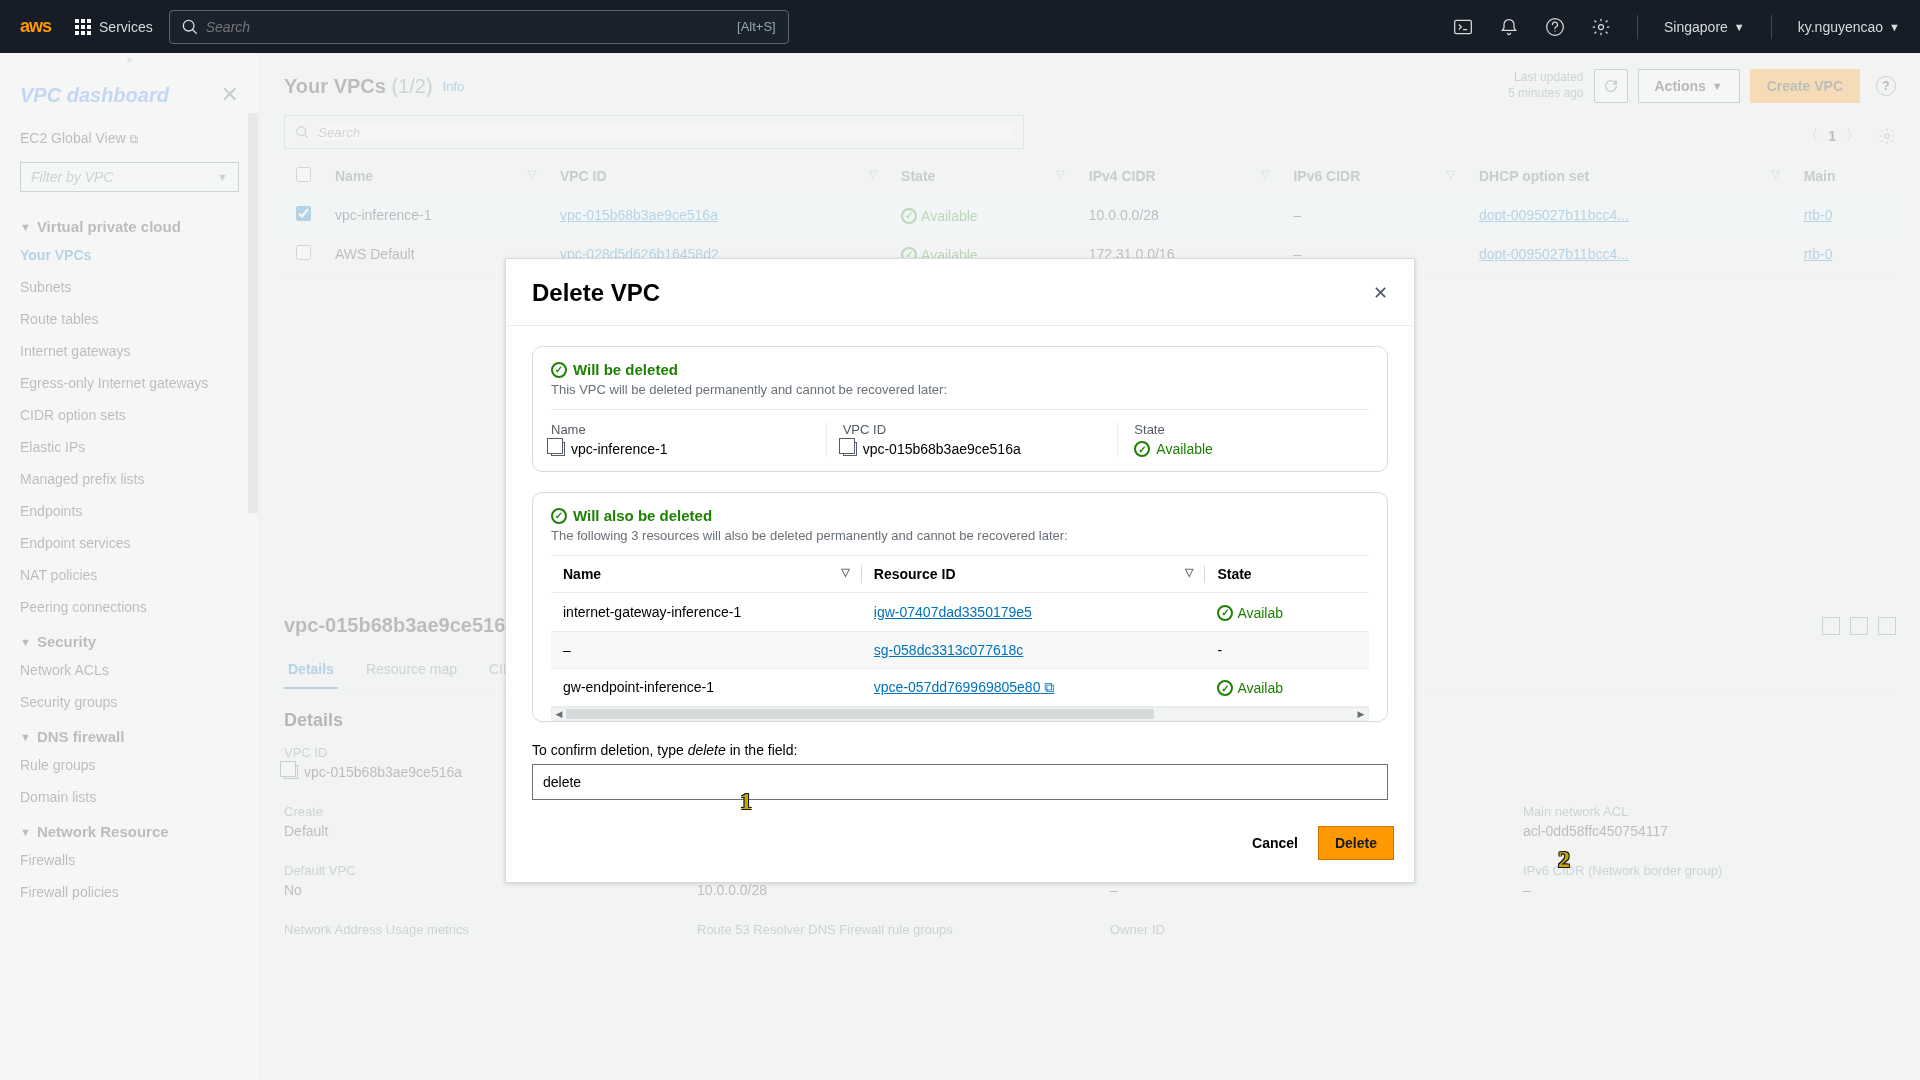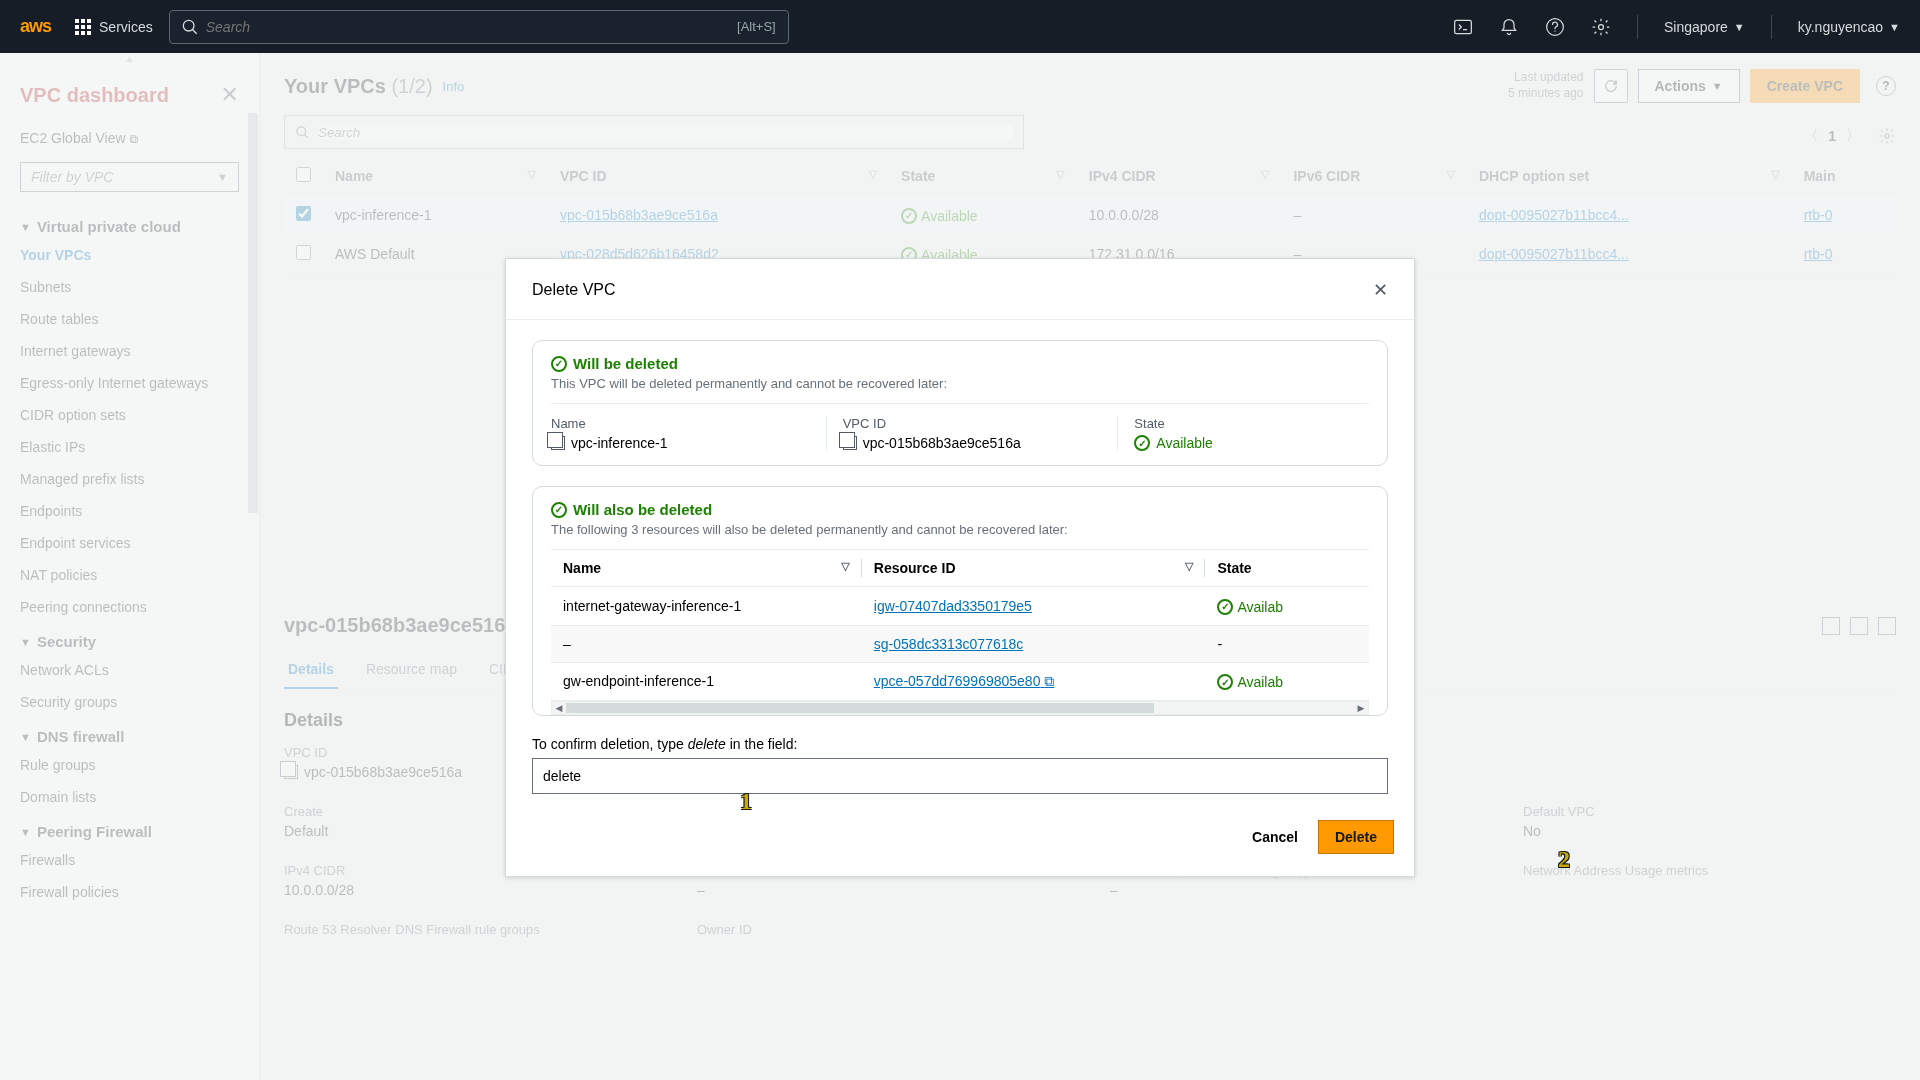--- a/index.html
+++ b/index.html
@@ -14,21 +14,21 @@
 .search-box input { background: transparent; border: none; color: #fff; flex: 1; outline: none; font-style: italic; margin-left: 8px; font-size: 14px; }
 .search-hint { font-size: 13px; color: #95a5a6; }
 .topnav-right { margin-left: auto; display: flex; align-items: center; gap: 26px; }
 .topnav-icon { width: 20px; height: 20px; cursor: pointer; color: #d5dbdb; fill: currentColor; }
 .region-sel, .user-sel { font-size: 14px; cursor: pointer; display: flex; align-items: center; gap: 6px; }
 .divider-v { width: 1px; height: 24px; background: #414750; }
 
 
 .sidebar { position: absolute; top: 53px; left: 0; width: 260px; bottom: 0; background: #fff; border-right: 1px solid #d5dbdb; overflow-y: auto; }
 .sidebar-header { display: flex; align-items: center; justify-content: space-between; padding: 18px 20px 14px; }
-.sidebar-title { font-size: 20px; font-weight: 700; color: #b91c1c; }
+.sidebar-title { font-size: 20px; font-weight: 700; color: #3b82f6; font-style: italic; }
 .close-x { font-size: 22px; color: #545b64; cursor: pointer; }
 .sidebar-link { display: block; padding: 8px 20px; font-size: 14px; color: #16191f; text-decoration: none; cursor: pointer; }
 .sidebar-link.ext { color: #16191f; }
 .ext-icon { font-size: 12px; margin-left: 4px; }
 .filter-select { margin: 8px 20px 16px; border: 1px solid #687078; padding: 6px 10px; font-size: 14px; font-style: italic; color: #687078; display: flex; justify-content: space-between; align-items: center; cursor: pointer; }
 .sidebar-section { padding: 10px 20px 4px; font-size: 15px; font-weight: 700; color: #16191f; display: flex; align-items: center; gap: 6px; cursor: pointer; }
 .sidebar-link.active { color: #0073bb; font-weight: 700; }
 .caret-d { font-size: 11px; }
 
 
@@ -64,21 +64,21 @@
 .detail-grid { display: grid; grid-template-columns: repeat(4, 1fr); gap: 24px 40px; }
 .detail-label { font-size: 13px; color: #687078; margin-bottom: 4px; }
 .detail-value { font-size: 14px; color: #16191f; display: flex; align-items: center; gap: 6px; }
 
 
 .overlay { position: absolute; inset: 53px 0 0 0; background: rgba(242,243,243,0.75); }
 
 
 .modal { position: absolute; top: 258px; left: 50%; transform: translateX(-50%); width: 910px; background: #fff; border: 1px solid #d5dbdb; box-shadow: 0 1px 4px rgba(0,0,0,0.15); }
 .modal-head { display: flex; align-items: center; justify-content: space-between; padding: 20px 26px 18px; border-bottom: 1px solid #eaeded; }
-.modal-title { font-size: 16px; font-weight: 400; }
+.modal-title { font-size: 24px; font-weight: 700; }
 .modal-body { padding: 20px 26px; }
 .info-box { border: 1px solid #d5dbdb; border-radius: 10px; padding: 14px 18px; margin-bottom: 20px; }
 .ib-title { color: #1d8102; font-weight: 700; font-size: 15px; display: flex; align-items: center; gap: 6px; margin-bottom: 4px; }
 .ib-sub { font-size: 13px; color: #687078; margin-bottom: 12px; }
 .ib-row { display: flex; gap: 40px; border-top: 1px solid #eaeded; padding-top: 12px; }
 .ib-col { flex: 1; border-left: 1px solid #eaeded; padding-left: 16px; }
 .ib-col:first-child { border-left: none; padding-left: 0; }
 .ib-label { font-size: 13px; color: #545b64; margin-bottom: 4px; }
 .ib-value { font-size: 14px; display: flex; align-items: center; gap: 6px; }
 .copy-ic { width: 14px; height: 14px; border: 1.5px solid #545b64; position: relative; cursor: pointer; }
@@ -194,21 +194,21 @@
 
   <div class="sidebar-section">
       <span class="caret-d">▼</span>
       <span>DNS firewall</span>
     </div>
   <a class="sidebar-link">Rule groups</a>
   <a class="sidebar-link">Domain lists</a>
 
   <div class="sidebar-section">
       <span class="caret-d">▼</span>
-      <span>Peering Firewall</span>
+      <span>Network Resource</span>
     </div>
   <a class="sidebar-link">Firewalls</a>
   <a class="sidebar-link">Firewall policies</a>
   <div class="scroll-thumb" style="right:1px;top:60px;width:10px;height:400px"></div>
 </div>
 
 <div class="main">
   <div class="page-head">
     <span class="page-title"><span>Your VPCs</span> <span class="count">(1/2)</span></span>
     <span class="info-link">Info</span>
@@ -323,20 +323,24 @@
         </div>
       <div>
           <div class="detail-label">DHCP option set</div>
           <div class="detail-value">dopt-0095027b11bcc4500</div>
         </div>
       <div>
           <div class="detail-label">Main route table</div>
           <div class="detail-value">rtb-030c1956e7fe70bf4</div>
         </div>
       <div>
+          <div class="detail-label">Main network ACL</div>
+          <div class="detail-value">acl-0dd58ffc450754117</div>
+        </div>
+      <div>
           <div class="detail-label">Default VPC</div>
           <div class="detail-value">No</div>
         </div>
       <div>
           <div class="detail-label">IPv4 CIDR</div>
           <div class="detail-value">10.0.0.0/28</div>
         </div>
       <div>
           <div class="detail-label">IPv6 pool</div>
           <div class="detail-value">–</div>

